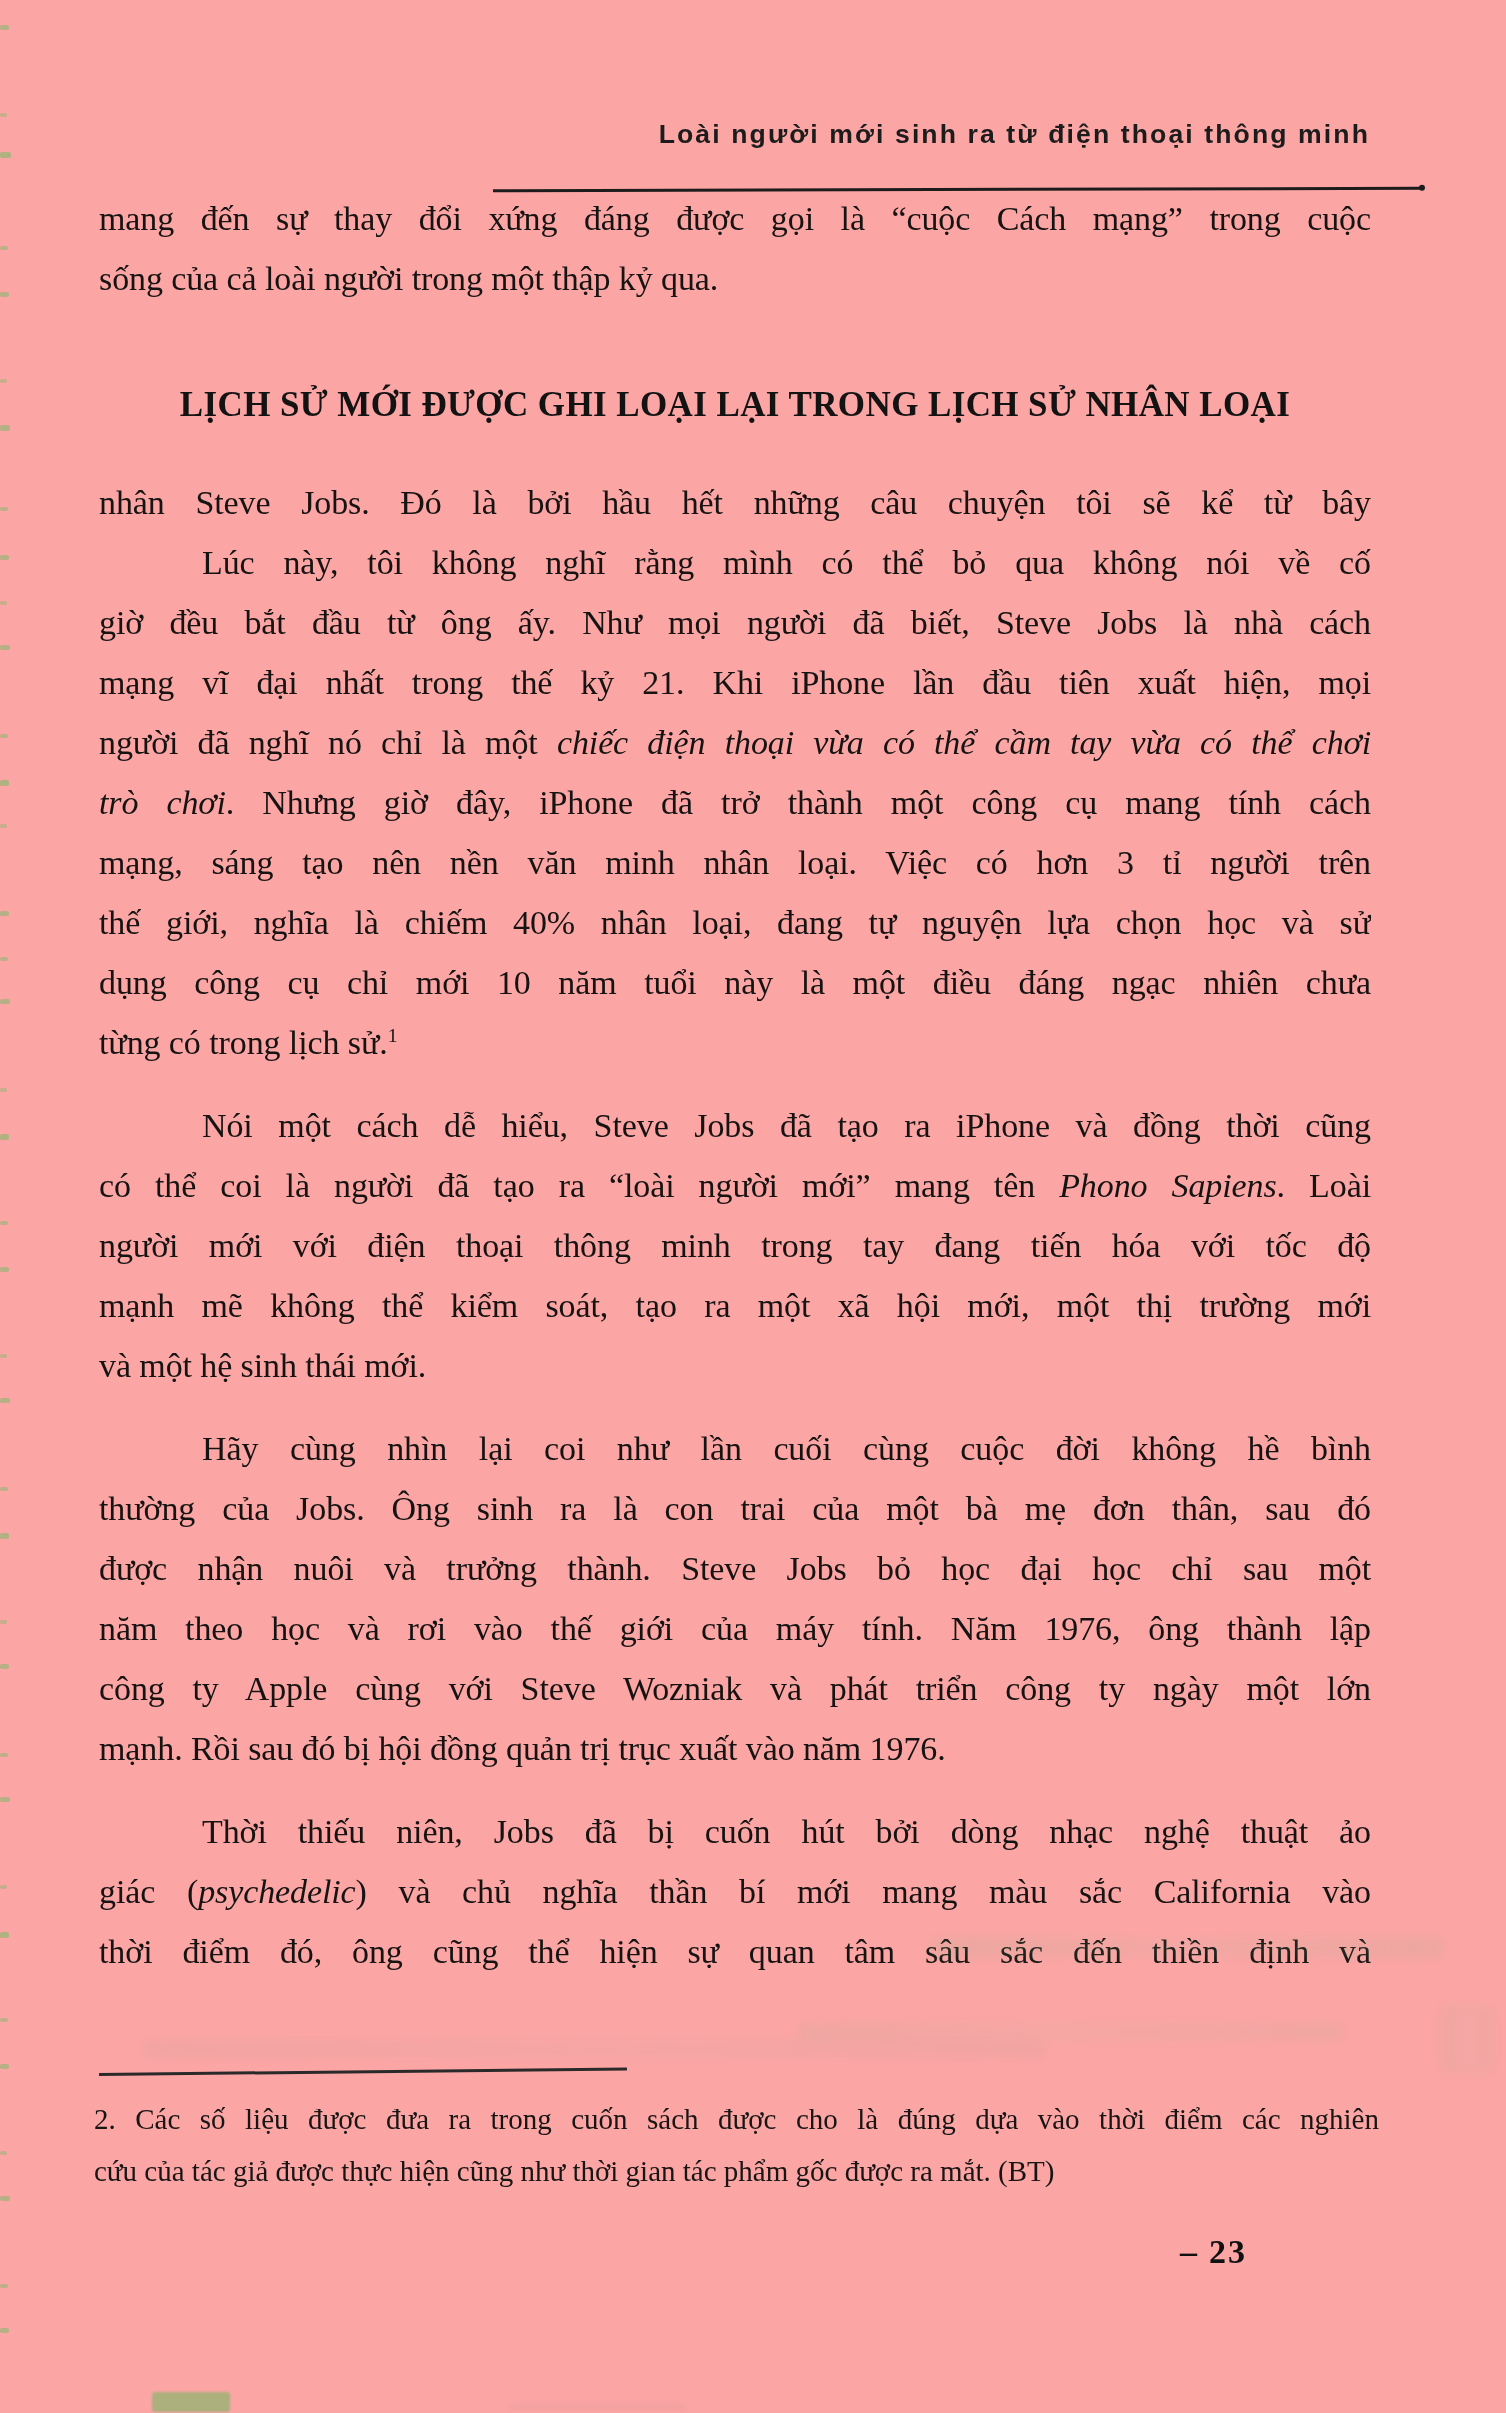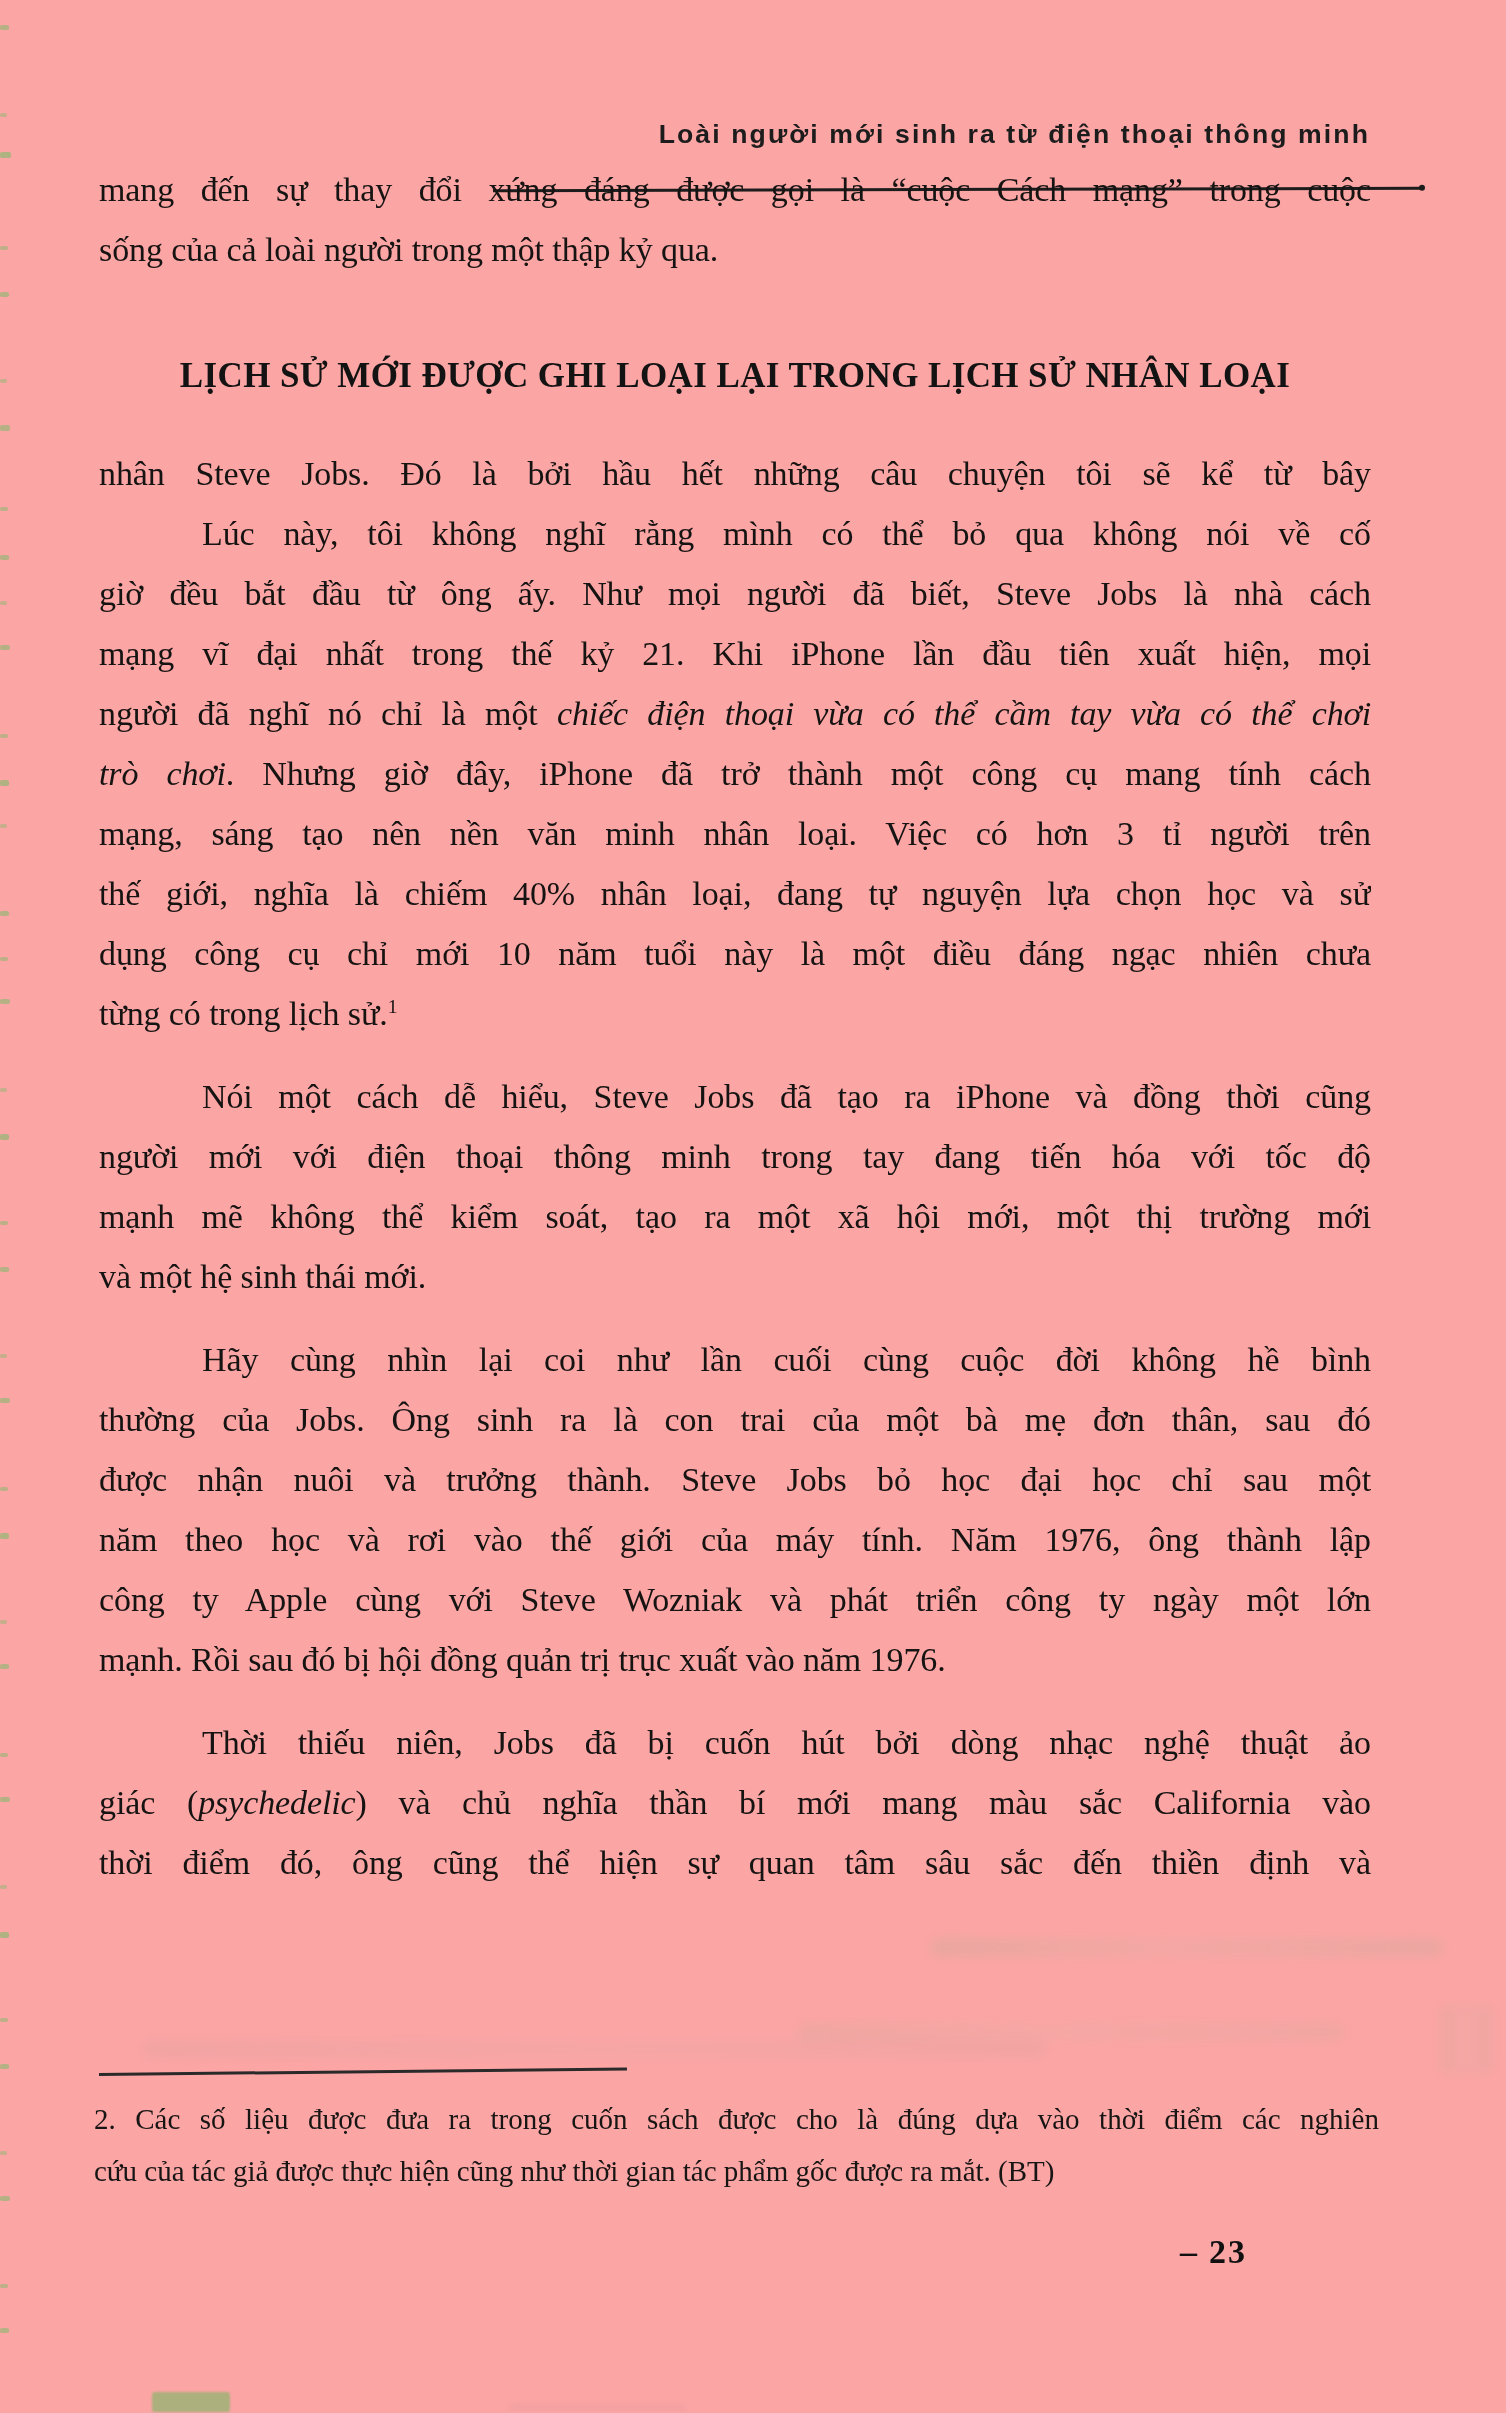--- a/index.html
+++ b/index.html
@@ -16,21 +16,21 @@
   .head-rule{
     position:absolute;top:188px;left:493px;width:929px;height:2.7px;
     background:#1c1c1c;transform:rotate(-0.15deg);
   }
   .head-rule .end-dot{
     position:absolute;right:-2.7px;top:-1.8px;width:6.2px;height:6.2px;
     border-radius:50%;background:#1c1c1c;
   }
   
   .text-column{
-    position:absolute;top:160px;left:99px;width:1272px;
+    position:absolute;top:189px;left:99px;width:1272px;
     font-size:34px;line-height:60px;letter-spacing:-0.1px;
   }
   .para{margin:0;}
   .para + .para{margin-top:23px;}
   .line{text-align:justify;text-align-last:justify;overflow:hidden;max-height:60px;}
   .line.last{text-align:left;text-align-last:auto;}
   .line.first-indent{text-indent:103px;}
   .heading{
     font-weight:bold;text-align:center;font-size:35px;line-height:50px;
     margin-top:71px;margin-bottom:43px;letter-spacing:0.4px;color:#131313;
@@ -81,20 +81,21 @@
         <div class="line">mạng vĩ đại nhất trong thế kỷ 21. Khi iPhone lần đầu tiên xuất hiện, mọi</div>
         <div class="line">người đã nghĩ nó chỉ là một <i>chiếc điện thoại vừa có thể cầm tay vừa có thể chơi</i></div>
         <div class="line"><i>trò chơi</i>. Nhưng giờ đây, iPhone đã trở thành một công cụ mang tính cách</div>
         <div class="line">mạng, sáng tạo nên nền văn minh nhân loại. Việc có hơn 3 tỉ người trên</div>
         <div class="line">thế giới, nghĩa là chiếm 40% nhân loại, đang tự nguyện lựa chọn học và sử</div>
         <div class="line">dụng công cụ chỉ mới 10 năm tuổi này là một điều đáng ngạc nhiên chưa</div>
         <div class="line last">từng có trong lịch sử.<sup>1</sup></div>
       </div>
       <div class="para">
         <div class="line first-indent">Nói một cách dễ hiểu, Steve Jobs đã tạo ra iPhone và đồng thời cũng</div>
+        <div class="line">có thể coi là người đã tạo ra “loài người mới” mang tên <i>Phono Sapiens</i>. Loài</div>
         <div class="line">người mới với điện thoại thông minh trong tay đang tiến hóa với tốc độ</div>
         <div class="line">mạnh mẽ không thể kiểm soát, tạo ra một xã hội mới, một thị trường mới</div>
         <div class="line last">và một hệ sinh thái mới.</div>
       </div>
       <div class="para">
         <div class="line first-indent">Hãy cùng nhìn lại coi như lần cuối cùng cuộc đời không hề bình</div>
         <div class="line">thường của Jobs. Ông sinh ra là con trai của một bà mẹ đơn thân, sau đó</div>
         <div class="line">được nhận nuôi và trưởng thành. Steve Jobs bỏ học đại học chỉ sau một</div>
         <div class="line">năm theo học và rơi vào thế giới của máy tính. Năm 1976, ông thành lập</div>
         <div class="line">công ty Apple cùng với Steve Wozniak và phát triển công ty ngày một lớn</div>

